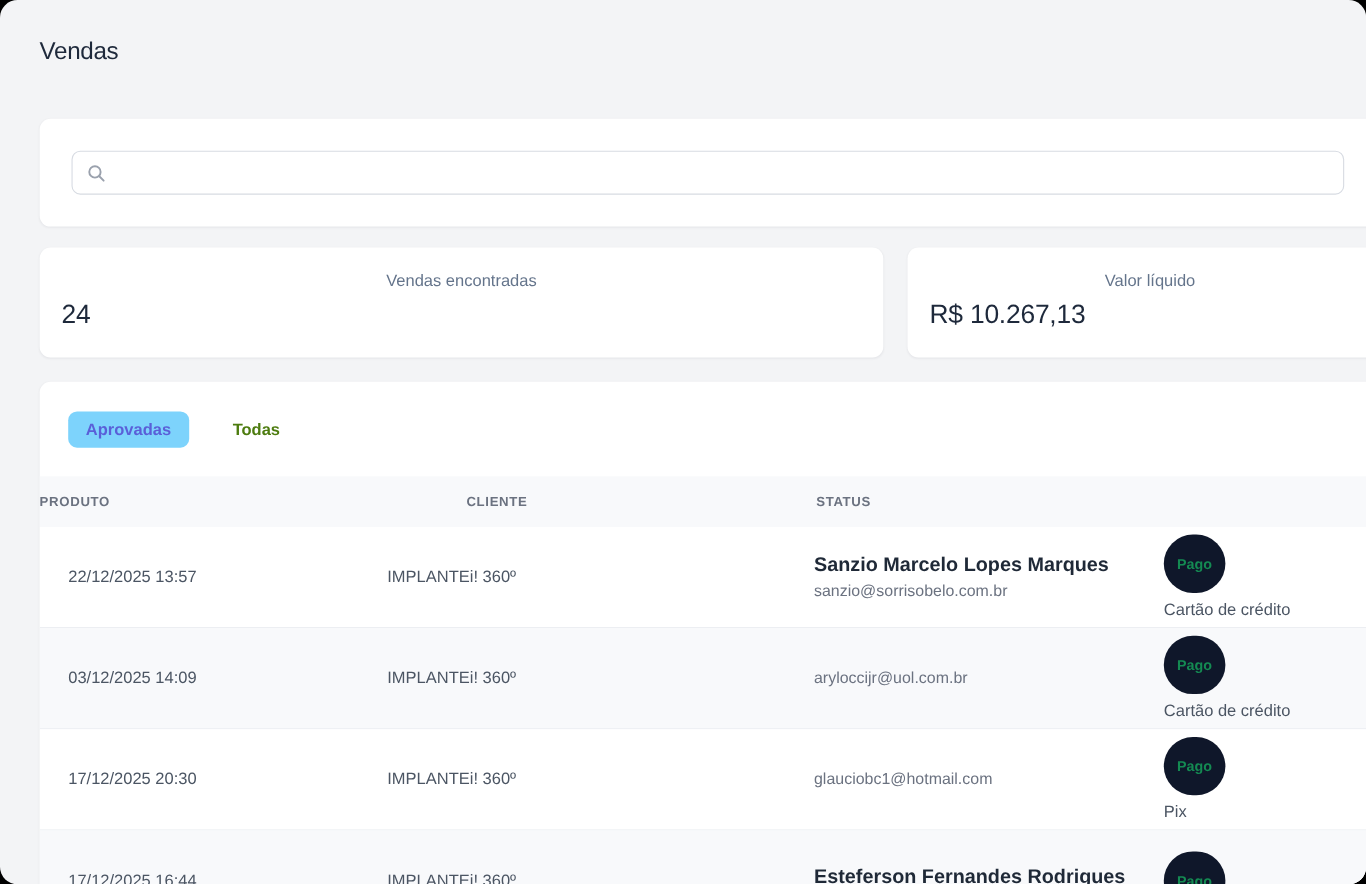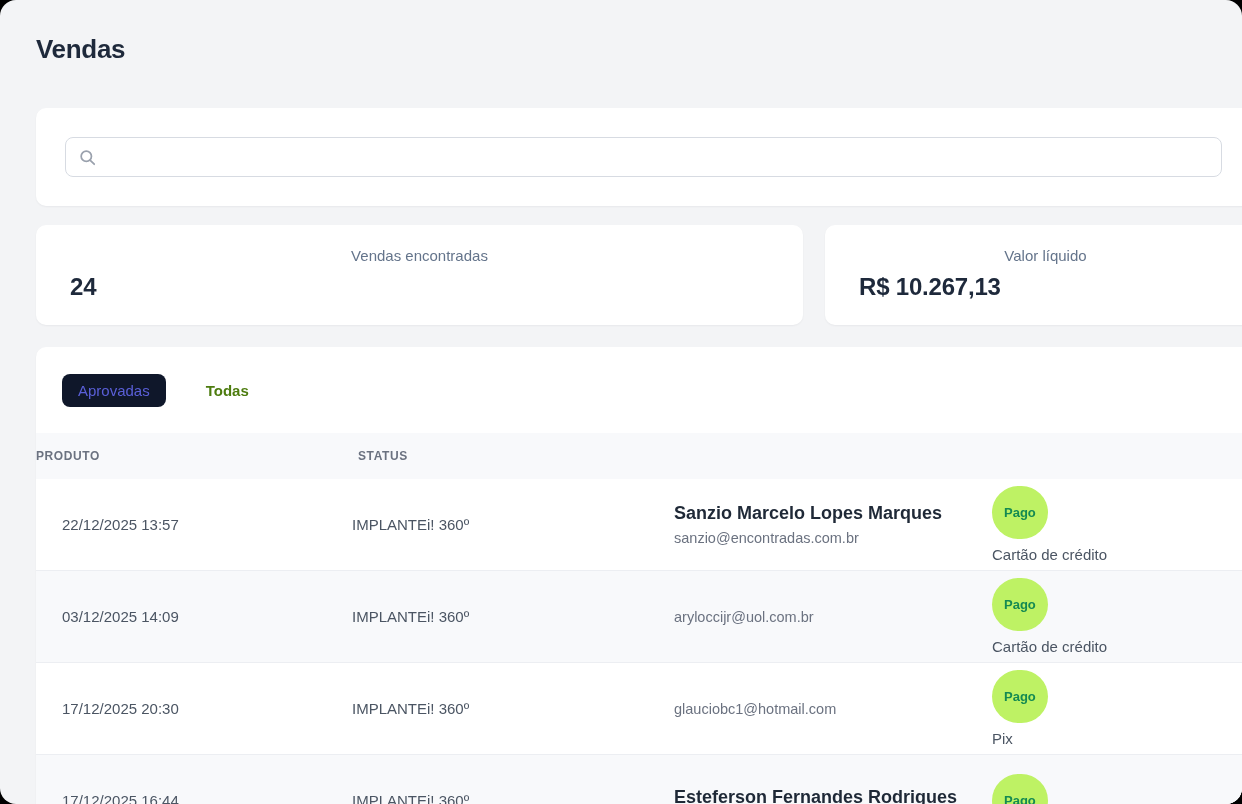--- a/index.html
+++ b/index.html
@@ -11,21 +11,21 @@
   }
   .app {
     position:relative;
     width:1242px; height:804px;
     background:#f3f4f6;
     border-radius:16px;
     overflow:hidden;
   }
   .page-title {
     position:absolute; left:36px; top:34px;
-    font-size:26px; font-weight:700; color:#1e293b;
+    font-size:22px; font-weight:400; color:#1e293b;
     letter-spacing:-0.3px;
   }
   
   .search-card {
     position:absolute; left:36px; top:108px; right:-24px;
     height:98px; background:#fff; border-radius:10px 0 0 10px;
     box-shadow:0 1px 2px rgba(16,24,40,.05);
   }
   .search-box {
     position:absolute; left:29px; top:29px; right:44px; height:40px;
@@ -41,54 +41,54 @@
   
   .stats { position:absolute; left:36px; top:225px; right:-24px; display:flex; gap:22px; }
   .stat-card {
     height:100px; background:#fff; border-radius:10px;
     box-shadow:0 1px 2px rgba(16,24,40,.05);
     padding:22px 20px 0 20px;
   }
   .stat-card.first { width:767px; flex:0 0 auto; }
   .stat-card.second { flex:1; border-radius:10px 0 0 10px; }
   .stat-label { font-size:15px; color:#64748b; margin-bottom:9px;text-align:center; }
-  .stat-value { font-size:24px; font-weight:700; color:#1e293b; letter-spacing:-0.2px;margin-left:14px; }
+  .stat-value { font-size:24px; font-weight:400; color:#1e293b; letter-spacing:-0.2px; }
   
   .table-card {
     position:absolute; left:36px; top:347px; right:-24px; bottom:-40px;
     background:#fff; border-radius:10px 0 0 0;
     box-shadow:0 1px 2px rgba(16,24,40,.05);
     overflow:hidden;
   }
   .tabs { padding:27px 0 26px 26px; display:flex; align-items:center; gap:24px; }
   .tab {
     font-size:15px; font-weight:700; color:#4d7c0f;
     padding:8px 16px; border-radius:8px; cursor:pointer; background:transparent;
     border:none; font-family:inherit;
   }
-  .tab.active { background:#0f172a; color:#5a5fd8; font-weight:400; }
+  .tab.active { background:#7dd3fc; color:#5a5fd8; font-weight:700; }
   .thead {
     display:flex; align-items:center; height:46px; background:#f8f9fb;
     font-size:12px; font-weight:700; color:#6b7280;
     text-transform:uppercase; letter-spacing:0.6px;
   }
   .col-data    { width:316px; padding-left:26px; flex:0 0 auto; }
-  .col-produto { width:322px; flex:0 0 auto; }
+  .col-produto { width:388px; flex:0 0 auto; }
   .col-cliente { width:318px; flex:0 0 auto; }
   .col-status  { flex:1; }
   .trow {
     display:flex; align-items:center; height:92px;
     border-bottom:1px solid #eceef2; background:#fff;
   }
   .trow.stripe { background:#f8f9fb; }
   .cell-date, .cell-product { font-size:15px; color:#4b5563; }
   .client-name { font-size:18px; font-weight:700; color:#1f2937; margin-bottom:6px; }
   .client-email { font-size:14.5px; color:#6b7280; }
   .status-badge {
-    display:inline-block; background:#bef264; color:#148a52;
+    display:inline-block; background:#0f172a; color:#148a52;
     font-size:13px; font-weight:700; padding:19px 12px; border-radius:999px;
   }
   .payment-method { font-size:15px; color:#4b5563; margin-top:7px; }
 </style>
 </head>
 <body>
 
 <div class="app">
 
   <h1 class="page-title">Vendas</h1>
@@ -117,30 +117,31 @@
   </div>
 
   <div class="table-card">
     <div class="tabs">
       <button class="tab active">Aprovadas</button>
       <button class="tab">Todas</button>
     </div>
 
     <div class="thead">
       <div class="col-produto">Produto</div>
+      <div class="col-cliente">Cliente</div>
       <div class="col-status">Status</div>
     </div>
 
     <div id="rows">
   <div class="trow">
     <div class="col-data cell-date">22/12/2025 13:57</div>
     <div class="col-produto cell-product">IMPLANTEi! 360º</div>
     <div class="col-cliente">
       <div class="client-name">Sanzio Marcelo Lopes Marques</div>
-      <div class="client-email">sanzio@encontradas.com.br</div>
+      <div class="client-email">sanzio@sorrisobelo.com.br</div>
     </div>
     <div class="col-status">
       <span class="status-badge">Pago</span>
       <div class="payment-method">Cartão de crédito</div>
     </div>
   </div>
 
   <div class="trow stripe">
     <div class="col-data cell-date">03/12/2025 14:09</div>
     <div class="col-produto cell-product">IMPLANTEi! 360º</div>

